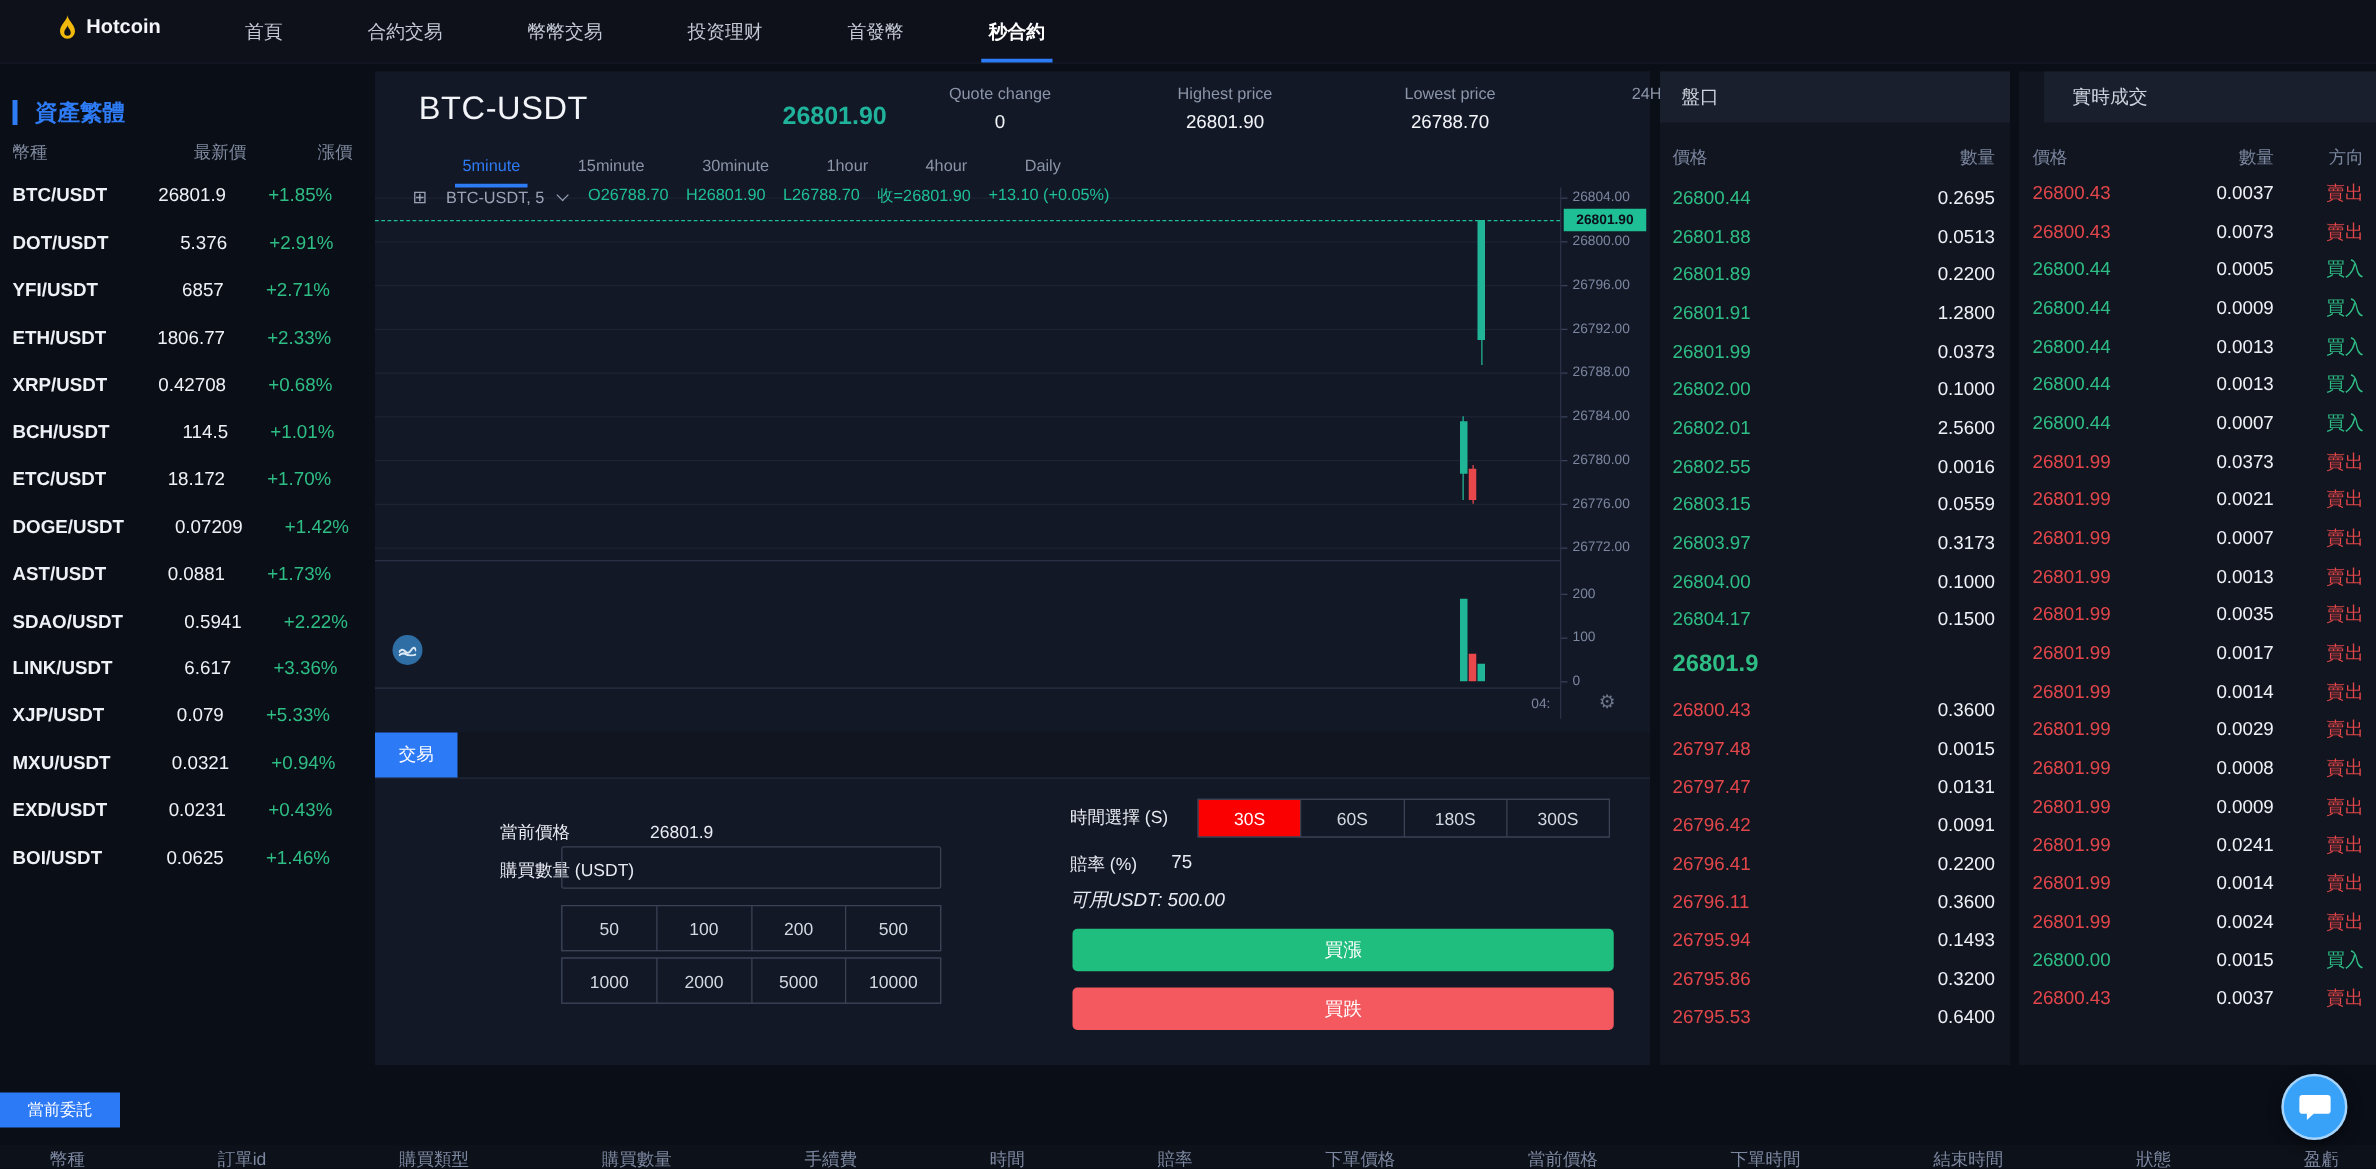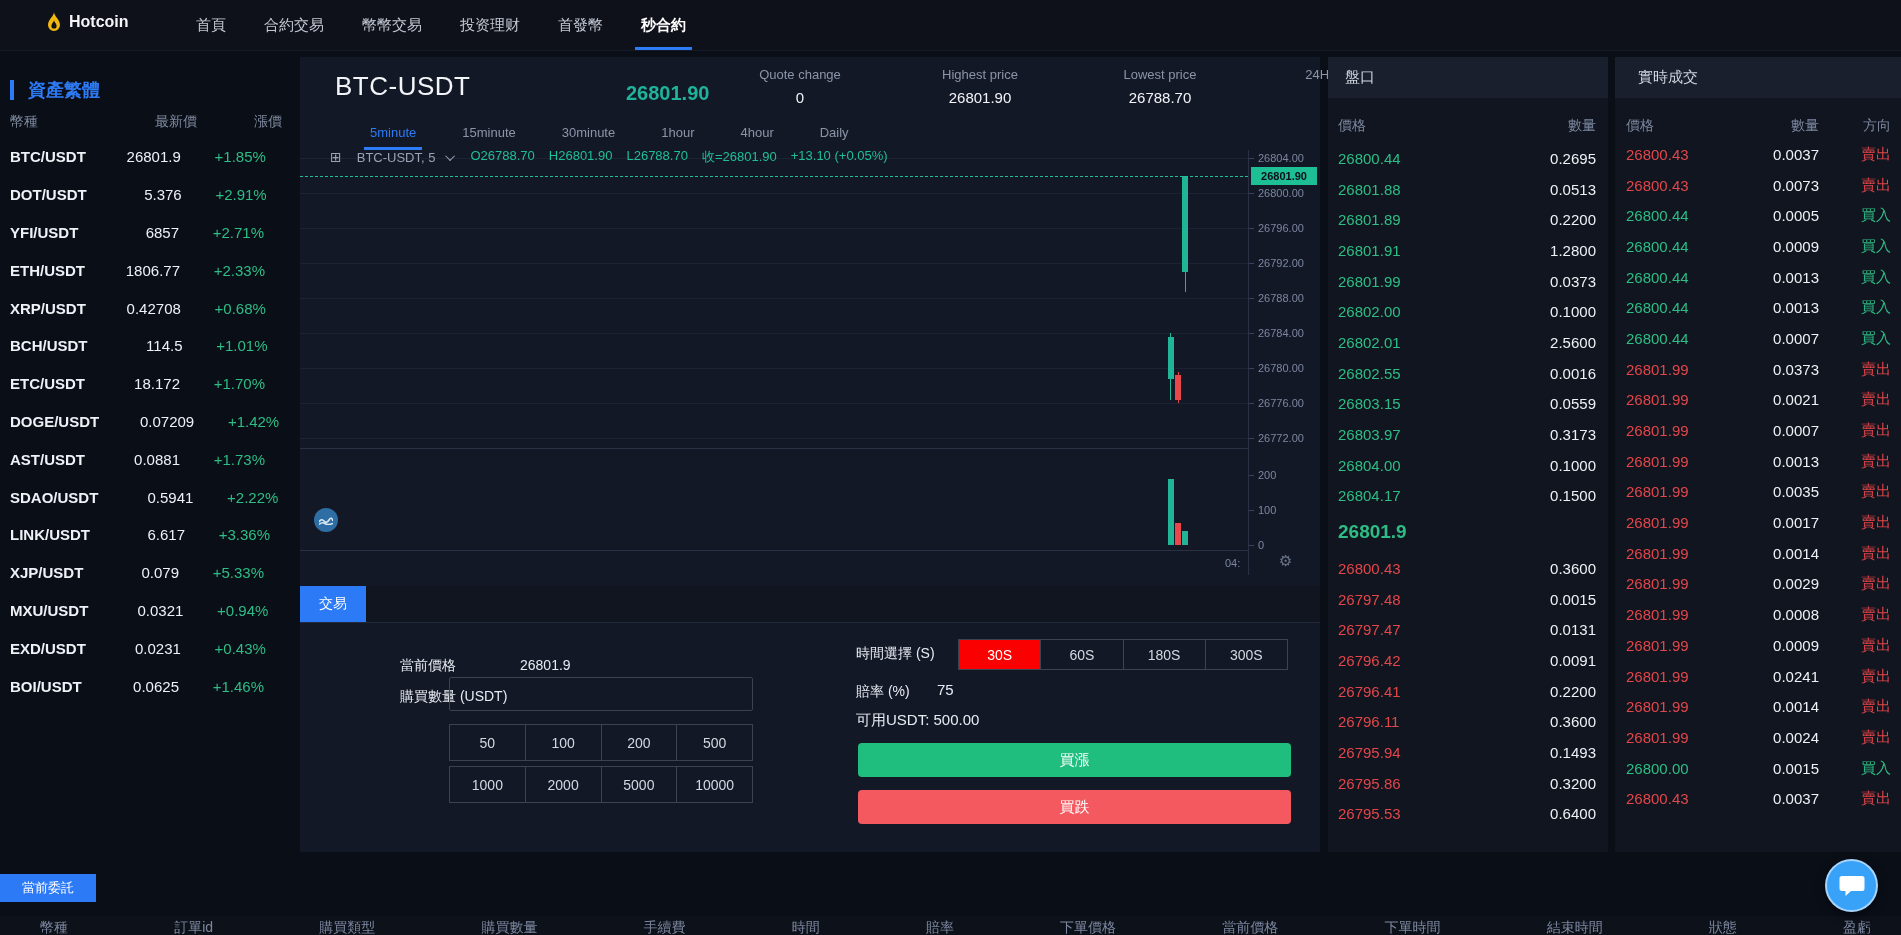--- a/index.html
+++ b/index.html
@@ -3,21 +3,21 @@
 <meta charset="utf-8">
 <style>
   html,body{margin:0;padding:0;background:#07090f;}
   .stage{position:relative;width:1901px;height:935px;background:#0a0e17;overflow:hidden;
          font-family:"Liberation Sans","DejaVu Sans",sans-serif;color:#e8ebf2;font-size:14px;}
   .abs{position:absolute;}
 
   
   .navbar{left:0;top:0;width:1901px;height:50px;background:#0e111a;border-bottom:1px solid #151a26;}
   .logo{left:46px;top:12px;display:flex;align-items:center;gap:7px;font-weight:700;font-size:16px;color:#f3f5f8;justify-content:center;}
-  .nav-items{left:194px;top:0;height:50px;display:flex;align-items:center;gap:34px;}
+  .nav-items{left:194px;top:0;height:50px;display:flex;align-items:center;gap:64px;}
   .nav-item{color:#c3c9d5;font-size:15px;cursor:pointer;position:relative;padding:15px 2px;}
   .nav-item.active{color:#ffffff;font-weight:700;}
   .nav-item.active:after{content:"";position:absolute;left:-4px;right:-4px;bottom:0;height:3px;background:#2e7bf6;}
   .nav-right{right:28px;top:0;height:50px;display:flex;align-items:center;gap:28px;color:#e8ebf2;font-size:15px;}
   .chev{display:inline-block;width:7px;height:7px;border-left:1.5px solid #cfd3dc;border-bottom:1.5px solid #cfd3dc;
         transform:rotate(-45deg) translateY(-2px);margin-left:7px;}
   .nav-right .item{display:flex;align-items:center;cursor:pointer;}
 
   
   .sidebar{left:0;top:57px;width:290px;height:795px;}
@@ -93,21 +93,21 @@
        display:flex;align-items:center;justify-content:center;cursor:pointer;}
   .btn.up-btn{top:686px;background:#1fbe7e;}
   .btn.down-btn{top:733px;background:#f4595f;}
 
   
   .panel{top:57px;height:795px;background:#10151f;overflow:hidden;}
   .p-ob{left:1328px;width:280px;}
   .p-tr{left:1615px;width:286px;}
   .p-head{position:absolute;left:0;top:0;right:0;height:41px;background:#191f2d;display:flex;align-items:center;
           color:#cfd4de;font-size:15px;padding-left:17px;}
-  .p-tr .p-head{padding-left:23px;}
+  .p-tr .p-head{padding-left:23px;margin-left:20px;}
   .ob-cols{position:absolute;left:0;top:60px;right:0;display:grid;grid-template-columns:1fr 110px;
            padding:0 12px 0 10px;color:#7c87a0;font-size:14px;}
   .ob-rows{position:absolute;left:0;right:0;}
   .ob-row{display:grid;grid-template-columns:1fr 110px;height:30.7px;align-items:center;padding:0 12px 0 10px;
           font-size:15px;cursor:pointer;}
   .ob-row .q{color:#eef1f6;text-align:right;}
   .ob-cur{position:absolute;left:10px;top:464px;font-size:19px;font-weight:700;color:#2ebd85;}
   .tr-cols{position:absolute;left:0;top:60px;right:0;display:grid;grid-template-columns:1fr 100px 72px;
            padding:0 10px 0 11px;color:#7c87a0;font-size:14px;}
   .tr-cols .c2,.tr-row .q{text-align:right;}
@@ -449,21 +449,21 @@
         <div class="tcell">
           <span>180S</span>
         </div>
 
         <div class="tcell">
           <span>300S</span>
         </div>
       </div>
     <div class="abs lbl" style="left:556px;top:626px;">賠率 (%)</div>
     <div class="abs lbl" style="left:637px;top:624px;font-size:15px;">75</div>
-    <div class="abs lbl" style="left:556px;top:654px;font-size:15px;">
+    <div class="abs lbl" style="left:556px;top:654px;font-size:15px;font-style:italic;">
       <span>可用USDT:</span> <span>500.00</span>
     </div>
     <div class="btn up-btn">買漲</div>
     <div class="btn down-btn">買跌</div>
   </div>
 
   <div class="abs panel p-ob">
     <div class="p-head">盤口</div>
     <div class="ob-cols">
       <span>價格</span>

